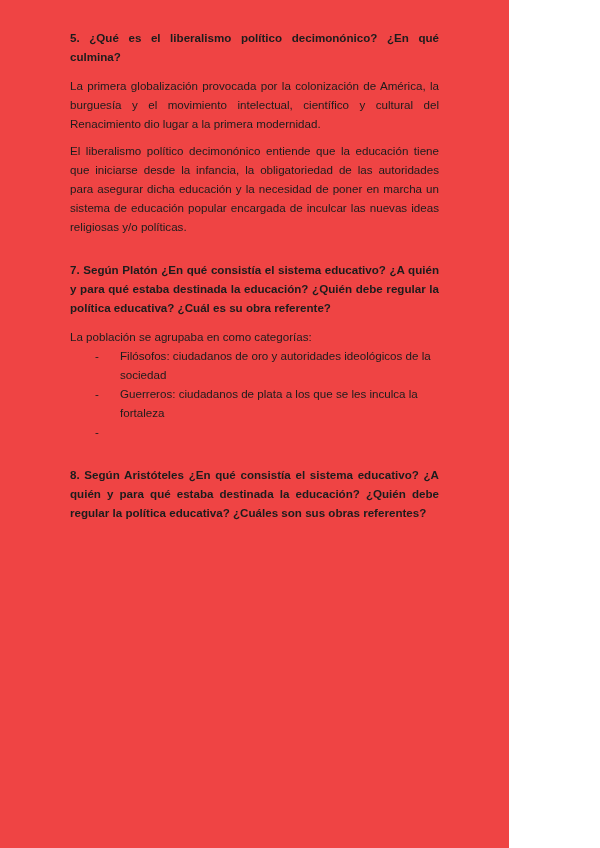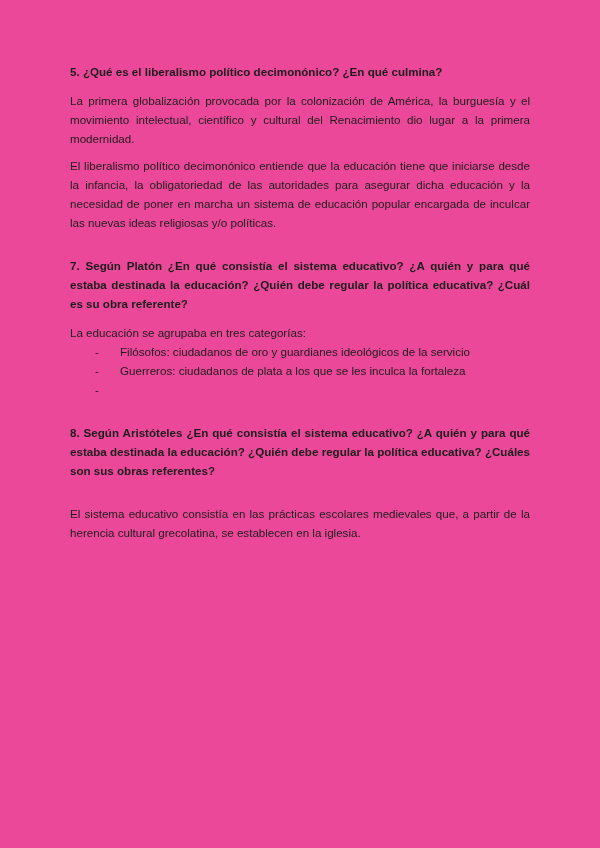--- a/index.html
+++ b/index.html
@@ -1,25 +1,25 @@
 <!DOCTYPE html>
 <html><head>
 <meta charset="utf-8">
 <style>
   * { margin: 0; padding: 0; box-sizing: border-box; }
   html, body { background: #ffffff; }
   .page {
-    width: 600px;
+    width: 509px;
     height: 848px;
-    background: #ec4899;
+    background: #ef4444;
     color: #1c1c1c;
     font-family: "Liberation Sans", "DejaVu Sans", sans-serif;
     font-size: 11.6px;
     line-height: 19px;
-    padding: 62px 70px 40px 70px;
+    padding: 28px 70px 40px 70px;
     overflow: hidden;
   }
   .section { margin-bottom: 24px; }
   .question {
     font-weight: bold;
     text-align: justify;
     margin-bottom: 10px;
   }
   .answer {
     text-align: justify;
@@ -50,37 +50,36 @@
     <p class="question">5. ¿Qué es el liberalismo político decimonónico? ¿En qué culmina?</p>
     <p class="answer">La primera globalización provocada por la colonización de América, la burguesía y el movimiento intelectual, científico y cultural del Renacimiento dio lugar a la primera modernidad.</p>
     <p class="answer">El liberalismo político decimonónico entiende que la educación tiene que iniciarse desde la infancia, la obligatoriedad de las autoridades para asegurar dicha educación y la necesidad de poner en marcha un sistema de educación popular encargada de inculcar las nuevas ideas religiosas y/o políticas.</p>
   </div>
 
   <div class="section">
   </div>
 
   <div class="section">
     <p class="question">7. Según Platón ¿En qué consistía el sistema educativo? ¿A quién y para qué estaba destinada la educación? ¿Quién debe regular la política educativa? ¿Cuál es su obra referente?</p>
-    <p class="answer">La educación se agrupaba en tres categorías:</p>
+    <p class="answer">La población se agrupaba en como categorías:</p>
     <div class="category-list">
       <div class="li">
         <span class="bullet">-</span>
-        <span class="li-text">Filósofos: ciudadanos de oro y guardianes ideológicos de la servicio</span>
+        <span class="li-text">Filósofos: ciudadanos de oro y autoridades ideológicos de la sociedad</span>
       </div>
       <div class="li">
         <span class="bullet">-</span>
         <span class="li-text">Guerreros: ciudadanos de plata a los que se les inculca la fortaleza</span>
       </div>
       <div class="li">
         <span class="bullet">-</span>
       </div>
     </div>
   </div>
 
   <div class="section">
     <p class="question">8. Según Aristóteles ¿En qué consistía el sistema educativo? ¿A quién y para qué estaba destinada la educación? ¿Quién debe regular la política educativa? ¿Cuáles son sus obras referentes?</p>
   </div>
 
   <div class="section">
-    <p class="answer">El sistema educativo consistía en las prácticas escolares medievales que, a partir de la herencia cultural grecolatina, se establecen en la iglesia.</p>
   </div>
 
 </div>
 
 </body></html>

